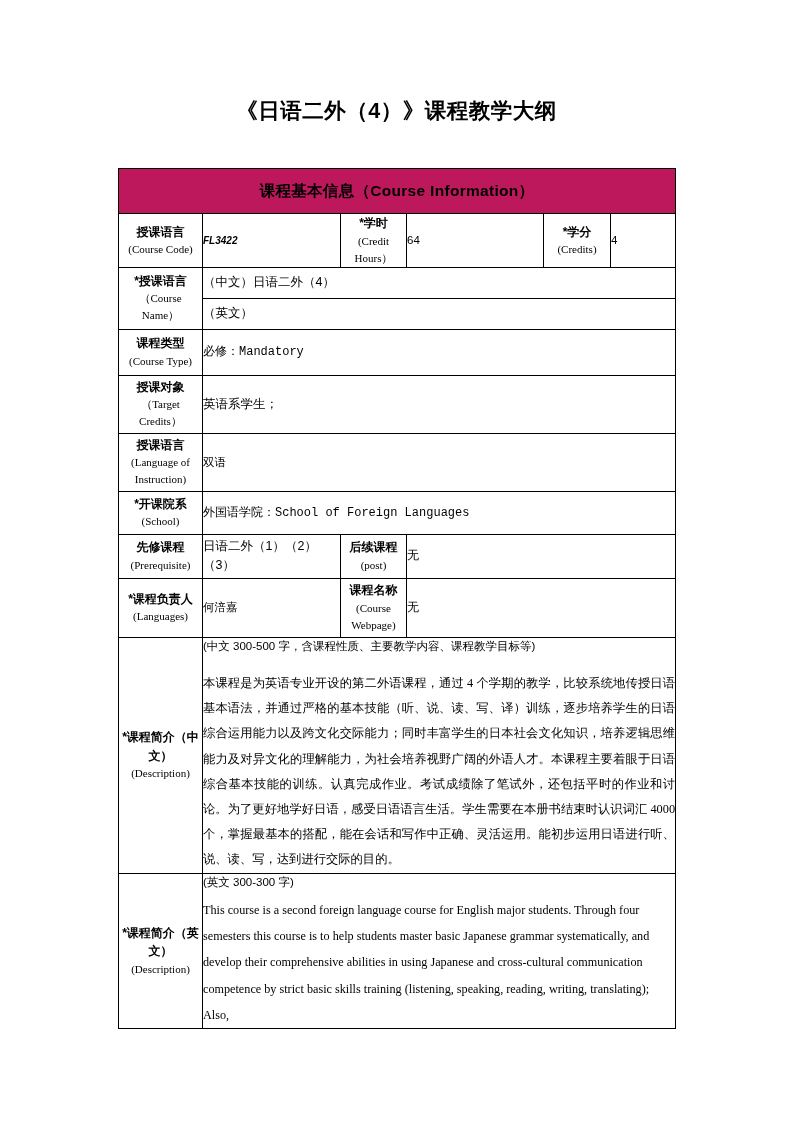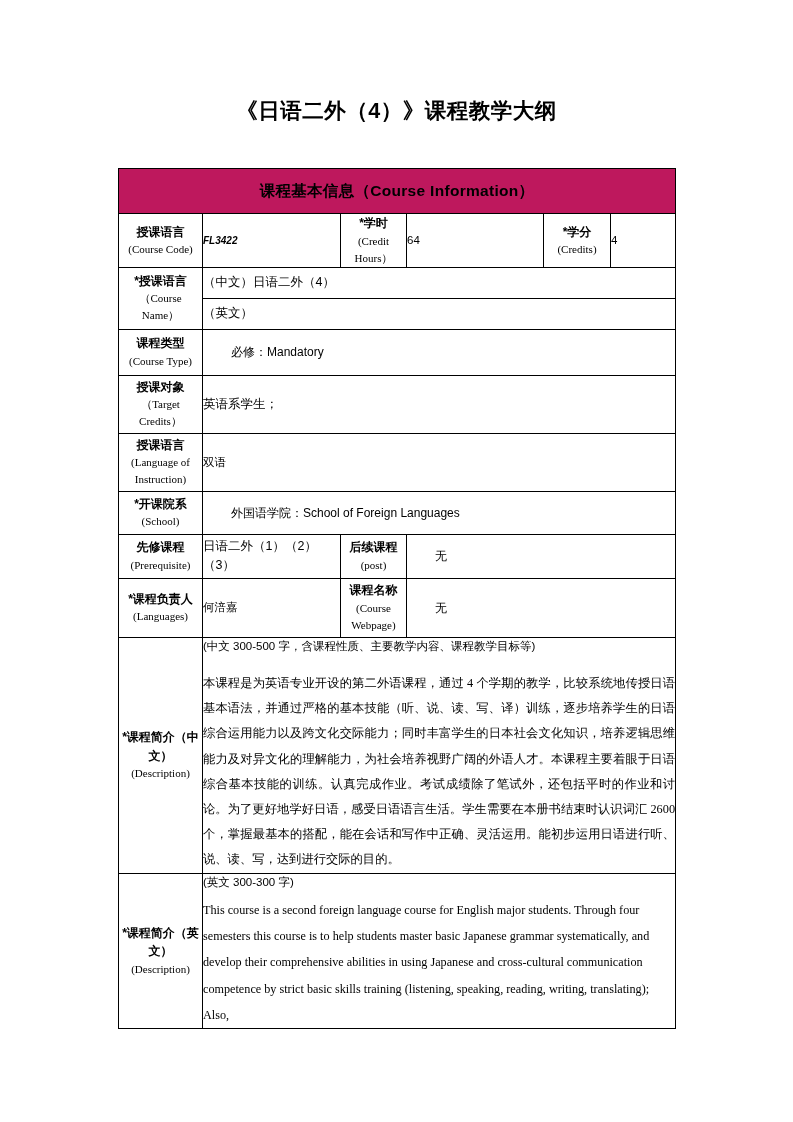--- a/index.html
+++ b/index.html
@@ -72,23 +72,22 @@
     font-size: 11px;
     display: block;
   }
   .val {
     font-size: 12.5px;
     padding: 3px 4px 3px 5px;
     line-height: 1.5;
     font-family: Liberation Sans, sans-serif;
   }
   .val.sans {
-    font-family: Liberation Sans, sans-serif;
+    font-family: Liberation Mono, monospace;
     font-size: 12px;
-    padding-left: 28px;
   }
   .val.code {
     font-family: "Liberation Sans", "DejaVu Sans", sans-serif;
     font-weight: bold;
     font-size: 10px;
     font-style: italic;
   }
   .val.small {
     font-size: 11.5px;
   }
@@ -232,21 +231,21 @@
     </tr>
 
     <tr>
       <td class="lbl">
         <span class="cn">*课程简介（中</span>
         <span class="cn">文）</span>
         <span class="en">(Description)</span>
       </td>
       <td class="desc-cell" colspan="5">
         <div class="desc-note">(中文 300-500 字，含课程性质、主要教学内容、课程教学目标等)</div>
-        <div class="desc-body">本课程是为英语专业开设的第二外语课程，通过 4 个学期的教学，比较系统地传授日语基本语法，并通过严格的基本技能（听、说、读、写、译）训练，逐步培养学生的日语综合运用能力以及跨文化交际能力；同时丰富学生的日本社会文化知识，培养逻辑思维能力及对异文化的理解能力，为社会培养视野广阔的外语人才。本课程主要着眼于日语综合基本技能的训练。认真完成作业。考试成绩除了笔试外，还包括平时的作业和讨论。为了更好地学好日语，感受日语语言生活。学生需要在本册书结束时认识词汇 2600 个，掌握最基本的搭配，能在会话和写作中正确、灵活运用。能初步运用日语进行听、说、读、写，达到进行交际的目的。</div>
+        <div class="desc-body">本课程是为英语专业开设的第二外语课程，通过 4 个学期的教学，比较系统地传授日语基本语法，并通过严格的基本技能（听、说、读、写、译）训练，逐步培养学生的日语综合运用能力以及跨文化交际能力；同时丰富学生的日本社会文化知识，培养逻辑思维能力及对异文化的理解能力，为社会培养视野广阔的外语人才。本课程主要着眼于日语综合基本技能的训练。认真完成作业。考试成绩除了笔试外，还包括平时的作业和讨论。为了更好地学好日语，感受日语语言生活。学生需要在本册书结束时认识词汇 4000 个，掌握最基本的搭配，能在会话和写作中正确、灵活运用。能初步运用日语进行听、说、读、写，达到进行交际的目的。</div>
       </td>
     </tr>
 
     <tr>
       <td class="lbl">
         <span class="cn">*课程简介（英</span>
         <span class="cn">文）</span>
         <span class="en">(Description)</span>
       </td>
       <td class="desc-cell" colspan="5">

